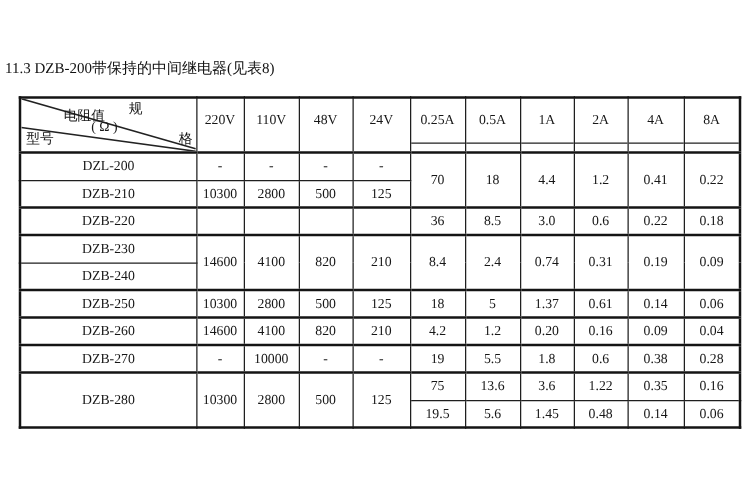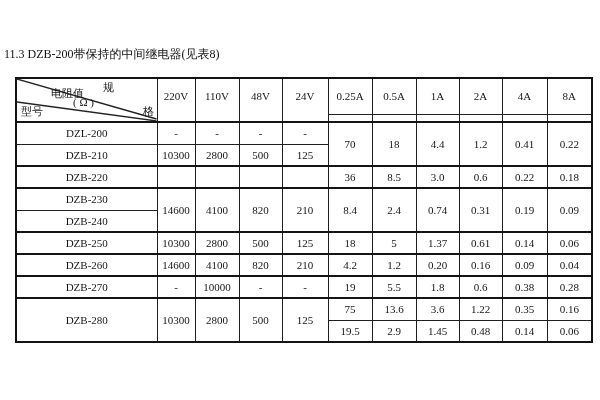--- a/index.html
+++ b/index.html
@@ -193,21 +193,21 @@
       <td class="va-t" rowspan="2">125</td>
       <td>75</td>
       <td>13.6</td>
       <td>3.6</td>
       <td>1.22</td>
       <td>0.35</td>
       <td>0.16</td>
     </tr>
     <tr class="body">
       <td>19.5</td>
-      <td>2.9</td>
+      <td>5.6</td>
       <td>1.45</td>
       <td>0.48</td>
       <td>0.14</td>
       <td>0.06</td>
     </tr>
   </tbody>
     </table>
 </div>
 
 </body></html>

